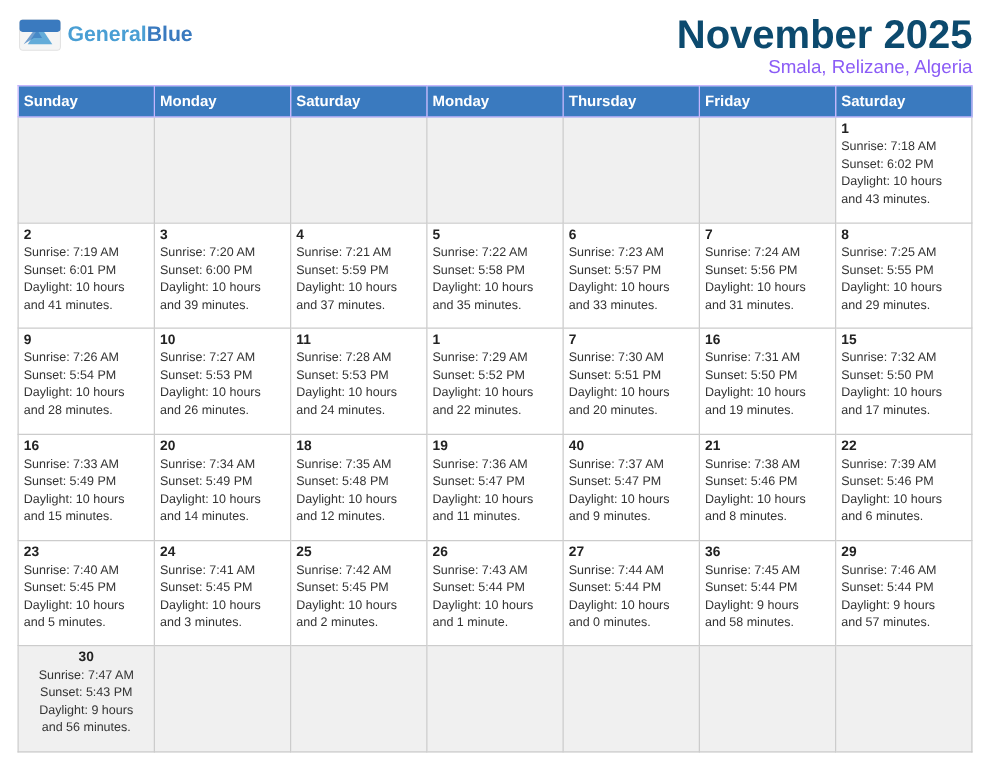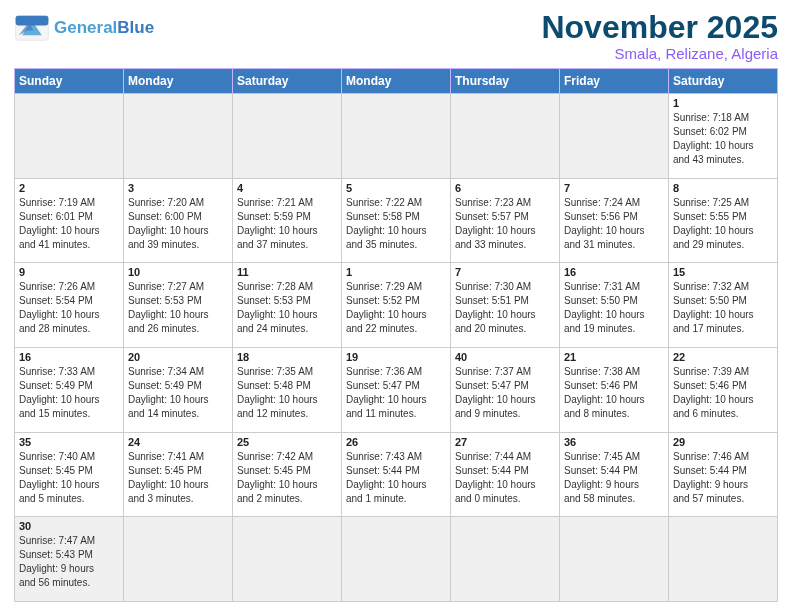--- a/index.html
+++ b/index.html
@@ -91,20 +91,21 @@
       display: block;
       margin-bottom: 2px;
     }
     .day-info {
       font-size: 10px;
       color: #333;
       line-height: 1.4;
     }
     .footer-row td {
       background: #f0f0f0;
+      text-align: center;
     }
   </style>
 </head>
 <body>
 
 <div class="page">
   <div class="header">
     <div class="logo">
       <svg class="logo-icon" viewBox="0 0 44 34" xmlns="http://www.w3.org/2000/svg">
         <rect x="2" y="2" width="40" height="30" rx="3" fill="#f5f5f5" stroke="#ccc" stroke-width="0.5"></rect>
@@ -232,21 +233,21 @@
             <span class="day-num">21</span>
             <div class="day-info">Sunrise: 7:38 AM<br>Sunset: 5:46 PM<br>Daylight: 10 hours<br>and 8 minutes.</div>
           </td>
           <td>
             <span class="day-num">22</span>
             <div class="day-info">Sunrise: 7:39 AM<br>Sunset: 5:46 PM<br>Daylight: 10 hours<br>and 6 minutes.</div>
           </td>
         </tr>
         <tr>
           <td>
-            <span class="day-num">35</span>
+            <span class="day-num">23</span>
             <div class="day-info">Sunrise: 7:40 AM<br>Sunset: 5:45 PM<br>Daylight: 10 hours<br>and 5 minutes.</div>
           </td>
           <td>
             <span class="day-num">24</span>
             <div class="day-info">Sunrise: 7:41 AM<br>Sunset: 5:45 PM<br>Daylight: 10 hours<br>and 3 minutes.</div>
           </td>
           <td>
             <span class="day-num">25</span>
             <div class="day-info">Sunrise: 7:42 AM<br>Sunset: 5:45 PM<br>Daylight: 10 hours<br>and 2 minutes.</div>
           </td>

